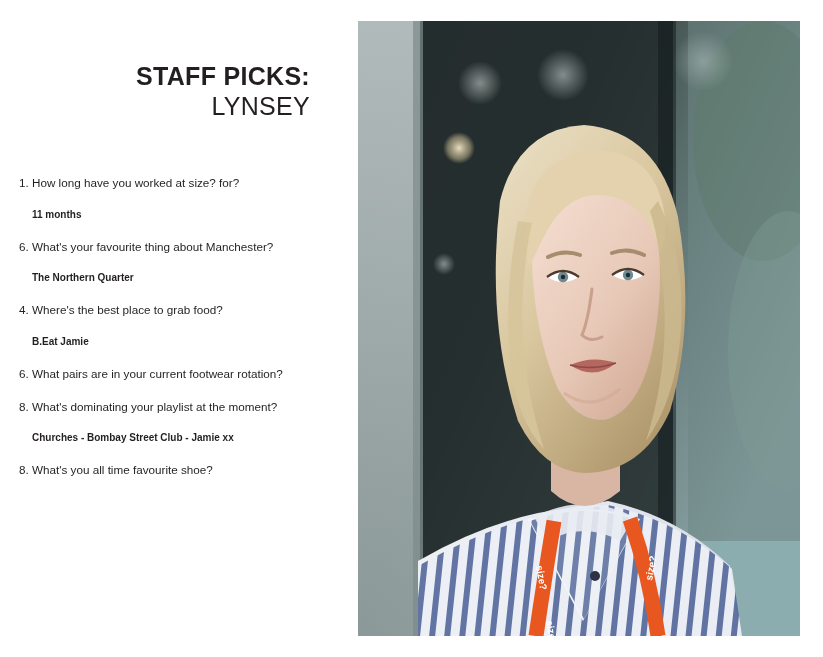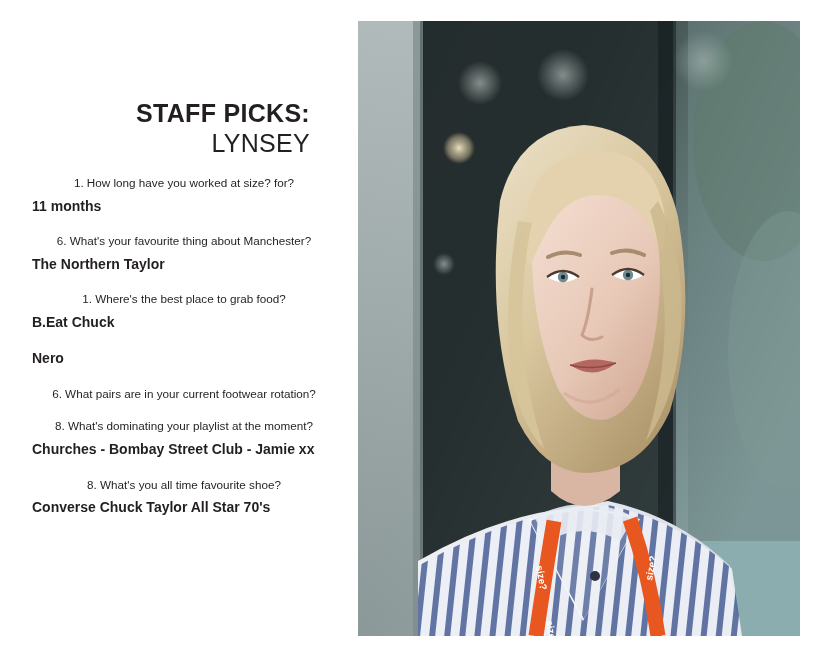--- a/index.html
+++ b/index.html
@@ -29,21 +29,20 @@
     height: 657px;
     box-sizing: border-box;
     padding: 0;
   }
   .title-block {
     position: absolute;
     left: 0;
     top: 62px;
     width: 310px;
     text-align: right;
-    margin-top: 37px;
   }
   .title-line1 {
     font-size: 25px;
     font-weight: bold;
     letter-spacing: 0.3px;
     color: #231f20;
     line-height: 1.18;
     display: block;
   }
   .title-line2 {
@@ -63,29 +62,28 @@
   }
   .qa-item {
     margin-bottom: 17px;
   }
   .qa-question {
     font-size: 11.7px;
     font-weight: normal;
     color: #231f20;
     line-height: 1.35;
     white-space: nowrap;
-    text-align: center;
   }
   .qa-answer {
-    font-size: 14px;
+    font-size: 10px;
     font-weight: bold;
     color: #231f20;
     line-height: 1.38;
     padding-left: 13px;
-    margin-top: 6px;
+    margin-top: 17px;
     white-space: pre-line;
   }
   
   .photo {
     position: absolute;
     left: 358px;
     top: 21px;
     width: 442px;
     height: 615px;
     overflow: hidden;
@@ -109,44 +107,42 @@
 
     <div class="qa-list">
 
       <div class="qa-item">
         <div class="qa-question">1. How long have you worked at size? for?</div>
         <div class="qa-answer">11 months</div>
       </div>
 
       <div class="qa-item">
         <div class="qa-question">6. What's your favourite thing about Manchester?</div>
-        <div class="qa-answer">The Northern Taylor</div>
-      </div>
-
-      <div class="qa-item">
-        <div class="qa-question">1. Where's the best place to grab food?</div>
-        <div class="qa-answer">B.Eat Chuck</div>
-      </div>
-
-      <div class="qa-item">
-        <div class="qa-answer">Nero</div>
+        <div class="qa-answer">The Northern Quarter</div>
+      </div>
+
+      <div class="qa-item">
+        <div class="qa-question">4. Where's the best place to grab food?</div>
+        <div class="qa-answer">B.Eat Jamie</div>
+      </div>
+
+      <div class="qa-item">
       </div>
 
       <div class="qa-item">
         <div class="qa-question">6. What pairs are in your current footwear rotation?</div>
       </div>
 
       <div class="qa-item">
         <div class="qa-question">8. What's dominating your playlist at the moment?</div>
         <div class="qa-answer">Churches - Bombay Street Club - Jamie xx</div>
       </div>
 
       <div class="qa-item">
         <div class="qa-question">8. What's you all time favourite shoe?</div>
-        <div class="qa-answer">Converse Chuck Taylor All Star 70's</div>
       </div>
 
     </div>
   </div>
 
   <div class="photo">
     <svg width="442" height="615" viewBox="0 0 442 615" xmlns="http://www.w3.org/2000/svg" aria-hidden="true">
       <defs>
         <linearGradient id="bgGrad" x1="0" y1="0" x2="1" y2="0.6">
           <stop offset="0%" stop-color="#283334"></stop>

